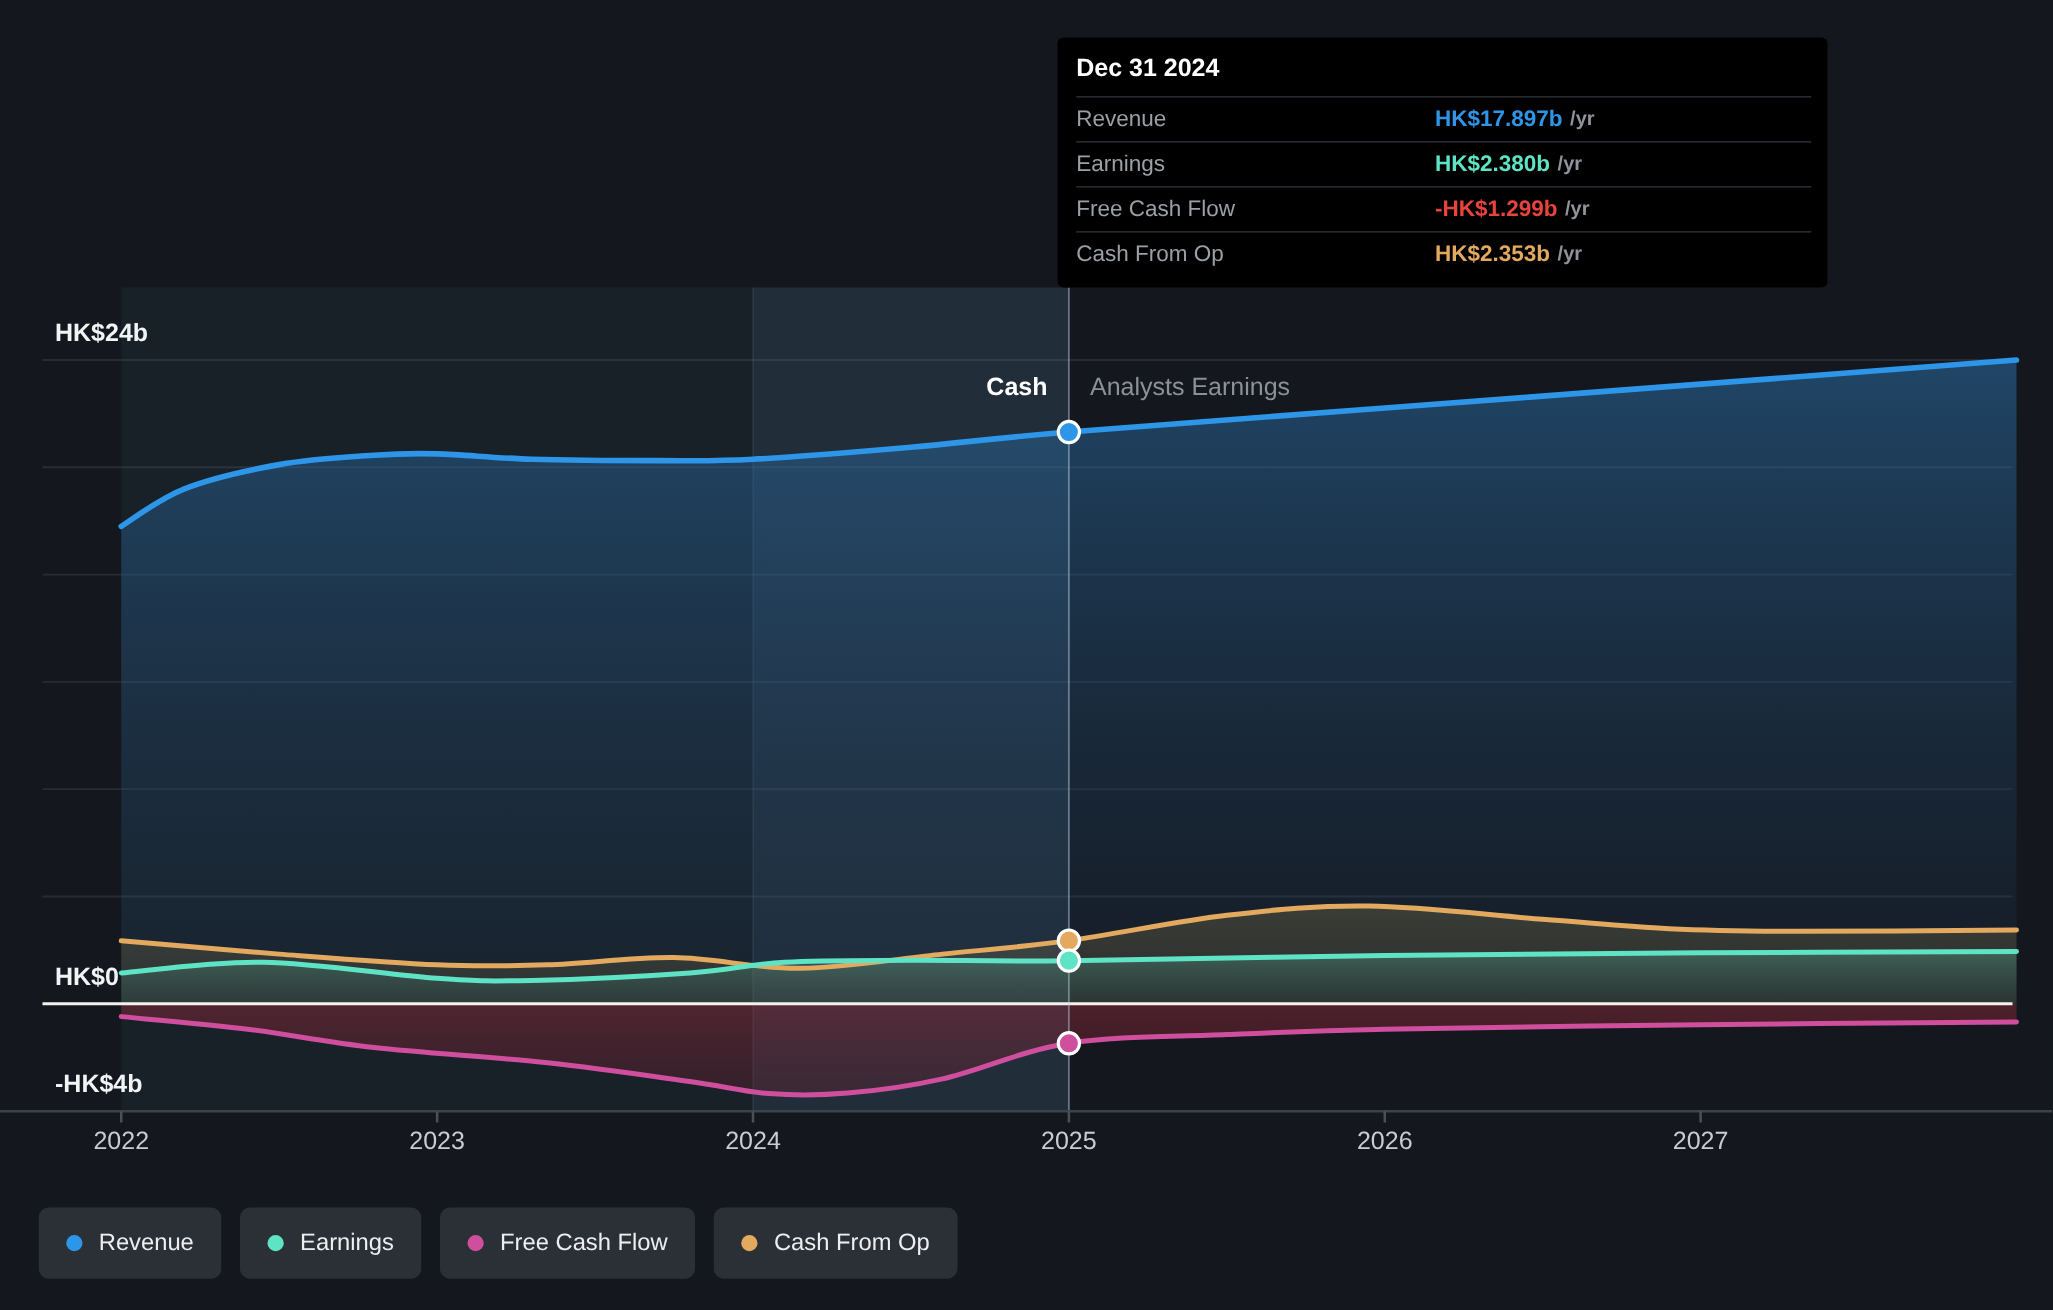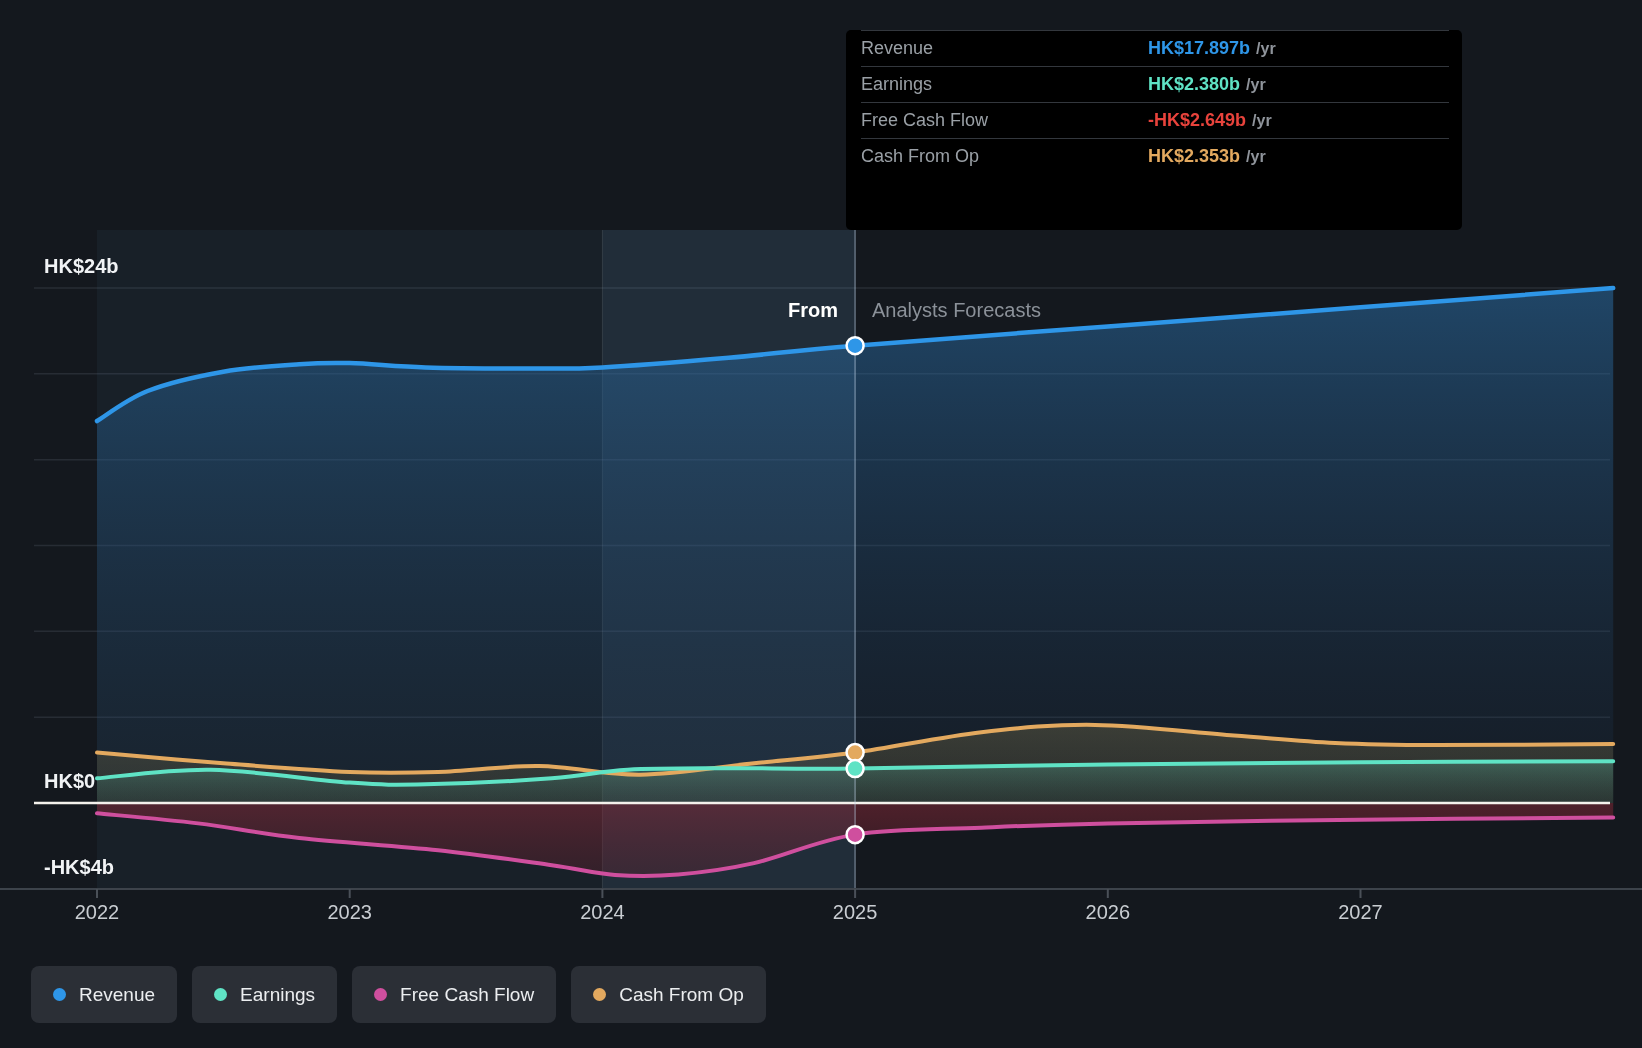--- a/index.html
+++ b/index.html
@@ -85,37 +85,38 @@
       <text x="1360.5" y="919" fill="#c9cdd2" font-size="20" text-anchor="middle" font-family="&quot;Liberation Sans&quot;, sans-serif">2027</text>
       <text x="44" y="273.00800000000004" fill="#f1f3f5" font-size="20" font-weight="bold" font-family="&quot;Liberation Sans&quot;, sans-serif">HK$24b</text>
       <text x="44" y="788" fill="#f1f3f5" font-size="20" font-weight="bold" font-family="&quot;Liberation Sans&quot;, sans-serif">HK$0</text>
       <text x="44" y="873.832" fill="#f1f3f5" font-size="20" font-weight="bold" font-family="&quot;Liberation Sans&quot;, sans-serif">-HK$4b</text>
       <circle cx="855.0999999999999" cy="345.64418800000004" r="8.5" fill="#2e96e8" stroke="#fff" stroke-width="2.5"></circle>
       <circle cx="855.0999999999999" cy="752.509326" r="8.5" fill="#e3a95f" stroke="#fff" stroke-width="2.5"></circle>
       <circle cx="855.0999999999999" cy="768.538452" r="8.5" fill="#5fe3c5" stroke="#fff" stroke-width="2.5"></circle>
       <circle cx="855.0999999999999" cy="834.629092" r="8.5" fill="#cf4f9e" stroke="#fff" stroke-width="2.5"></circle>
     </svg>
 
-  <div class="past-label">From</div>
-  <div class="forecast-label">Analysts Forecasts</div>
+  <div class="past-label">Cash</div>
+  <div class="forecast-label">Analysts Earnings</div>
 
   <div class="tooltip">
+    <div class="tt-title">Dec 31 2024</div>
     <div class="tt-row">
       <span class="tt-label">Revenue</span>
       <span class="tt-value" style="color: rgb(46, 150, 232);">HK$17.897b</span>
       <span class="tt-unit">/yr</span>
     </div>
     <div class="tt-row">
       <span class="tt-label">Earnings</span>
       <span class="tt-value" style="color: rgb(95, 227, 197);">HK$2.380b</span>
       <span class="tt-unit">/yr</span>
     </div>
     <div class="tt-row">
       <span class="tt-label">Free Cash Flow</span>
-      <span class="tt-value" style="color: rgb(232, 67, 60);">-HK$2.649b</span>
+      <span class="tt-value" style="color: rgb(232, 67, 60);">-HK$1.299b</span>
       <span class="tt-unit">/yr</span>
     </div>
     <div class="tt-row">
       <span class="tt-label">Cash From Op</span>
       <span class="tt-value" style="color: rgb(227, 169, 95);">HK$2.353b</span>
       <span class="tt-unit">/yr</span>
     </div>
   </div>
 
   <div class="legend">

